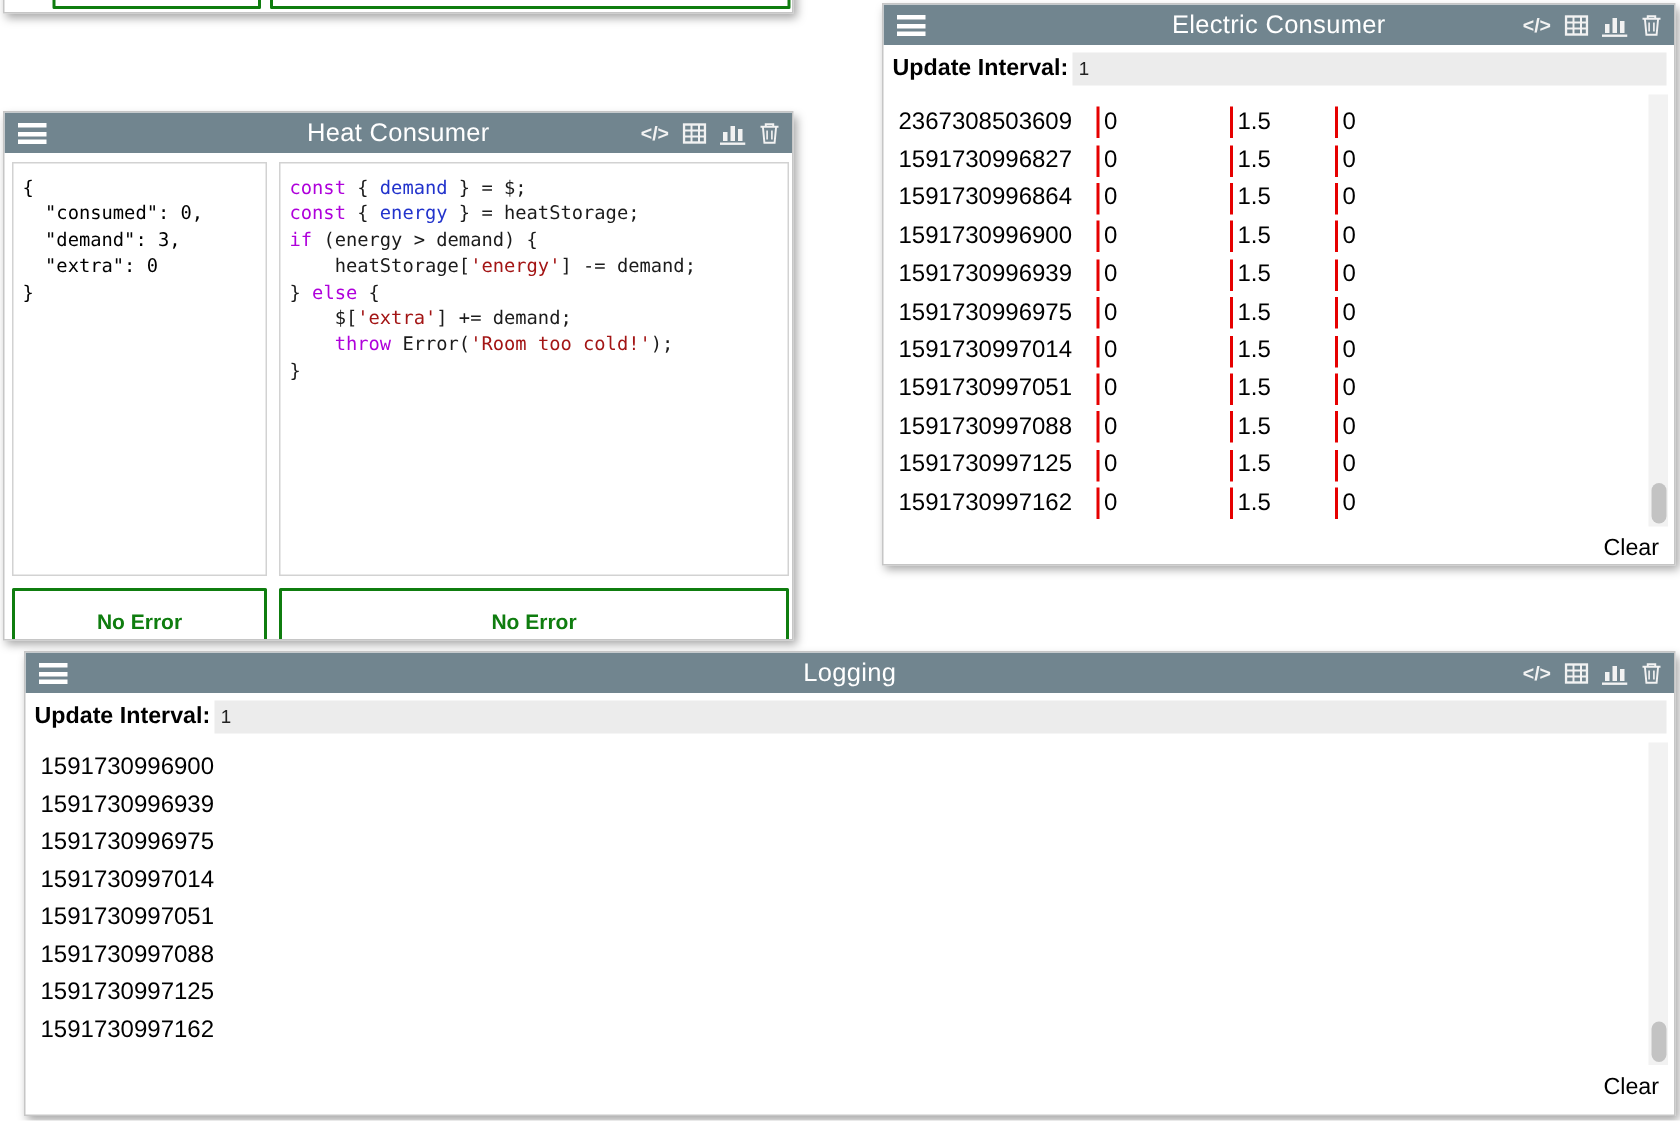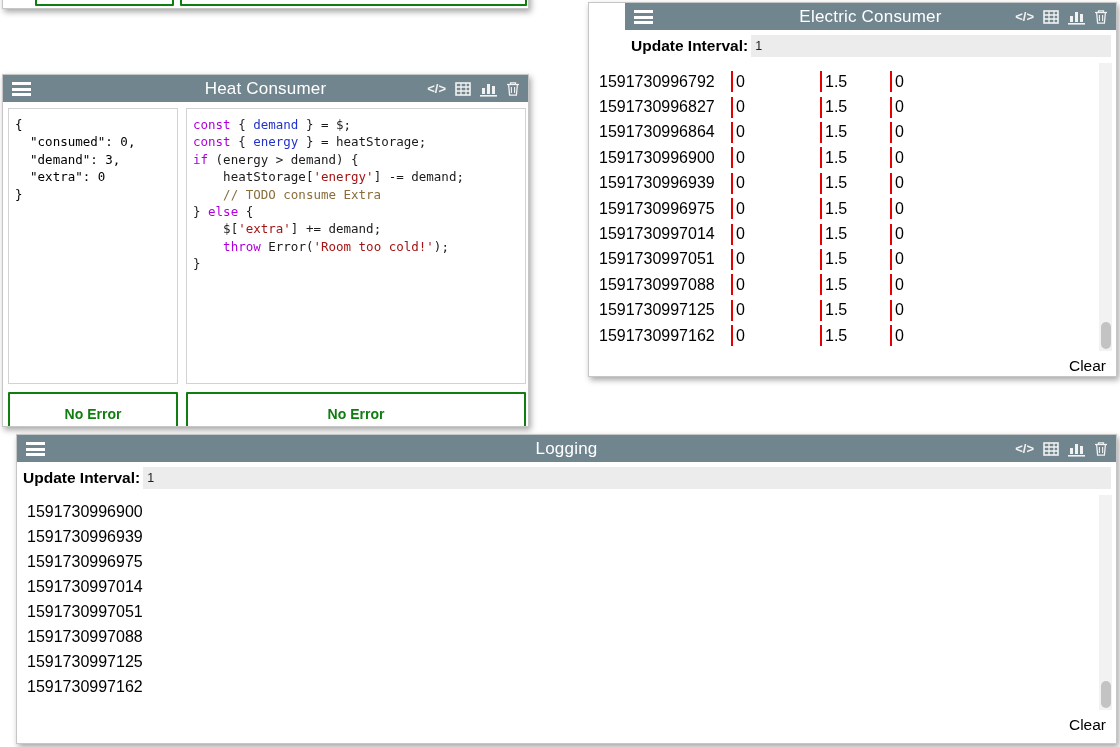--- a/index.html
+++ b/index.html
@@ -124,31 +124,30 @@
       <div>  "consumed": 0,</div>
       <div>  "demand": 3,</div>
       <div>  "extra": 0</div>
       <div>}</div>
     </div>
   <div class="codebox" id="code-editor" style="left:183px;top:33px;width:340px;height:276px;">
       <div><span class="tok-kw">const</span><span class="tok-pl"> { </span><span class="tok-var">demand</span><span class="tok-pl"> } = $;</span></div>
       <div><span class="tok-kw">const</span><span class="tok-pl"> { </span><span class="tok-var">energy</span><span class="tok-pl"> } = heatStorage;</span></div>
       <div><span class="tok-kw">if</span><span class="tok-pl"> (energy &gt; demand) {</span></div>
       <div><span class="tok-pl">    heatStorage[</span><span class="tok-str">'energy'</span><span class="tok-pl">] -= demand;</span></div>
-      <div><span class="tok-com">    // TODO consume Extra</span></div>
       <div><span class="tok-pl">} </span><span class="tok-kw">else</span><span class="tok-pl"> {</span></div>
       <div><span class="tok-pl">    $[</span><span class="tok-str">'extra'</span><span class="tok-pl">] += demand;</span></div>
       <div><span class="tok-pl">    </span><span class="tok-kw">throw</span><span class="tok-pl"> Error(</span><span class="tok-str">'Room too cold!'</span><span class="tok-pl">);</span></div>
       <div><span class="tok-pl">}</span></div>
     </div>
   <div class="status-btn" style="left:5px;top:317px;width:170px;">No Error</div>
   <div class="status-btn" style="left:183px;top:317px;width:340px;">No Error</div>
 </div>
 
-<div class="panel" style="left:588px;top:2px;width:529px;height:375px;padding-left:36px;">
+<div class="panel" style="left:588px;top:2px;width:529px;height:375px;">
   <div class="hdr">
     <span class="hdr-menu">
         <i></i>
         <i></i>
         <i></i>
       </span>
     <span class="hdr-title">Electric Consumer</span>
     <span class="hdr-icons">
       <span class="ic code-glyph">&lt;/&gt;</span>
       <span class="ic">
@@ -167,21 +166,21 @@
           </svg>
         </span>
     </span>
   </div>
   <div class="update-row">
     <span class="update-label">Update Interval:</span>
     <input class="ui-input" value="1" style="">
   </div>
   <div class="rows-area" id="electric-rows">
       <div class="trow">
-        <div class="tcell c0">1591730996792</div>
+        <div class="tcell c0">2367308503609</div>
         <div class="tcell c1 b">0</div>
         <div class="tcell c2 b">1.5</div>
         <div class="tcell c3 b">0</div>
       </div>
       <div class="trow">
         <div class="tcell c0">1591730996827</div>
         <div class="tcell c1 b">0</div>
         <div class="tcell c2 b">1.5</div>
         <div class="tcell c3 b">0</div>
       </div>

